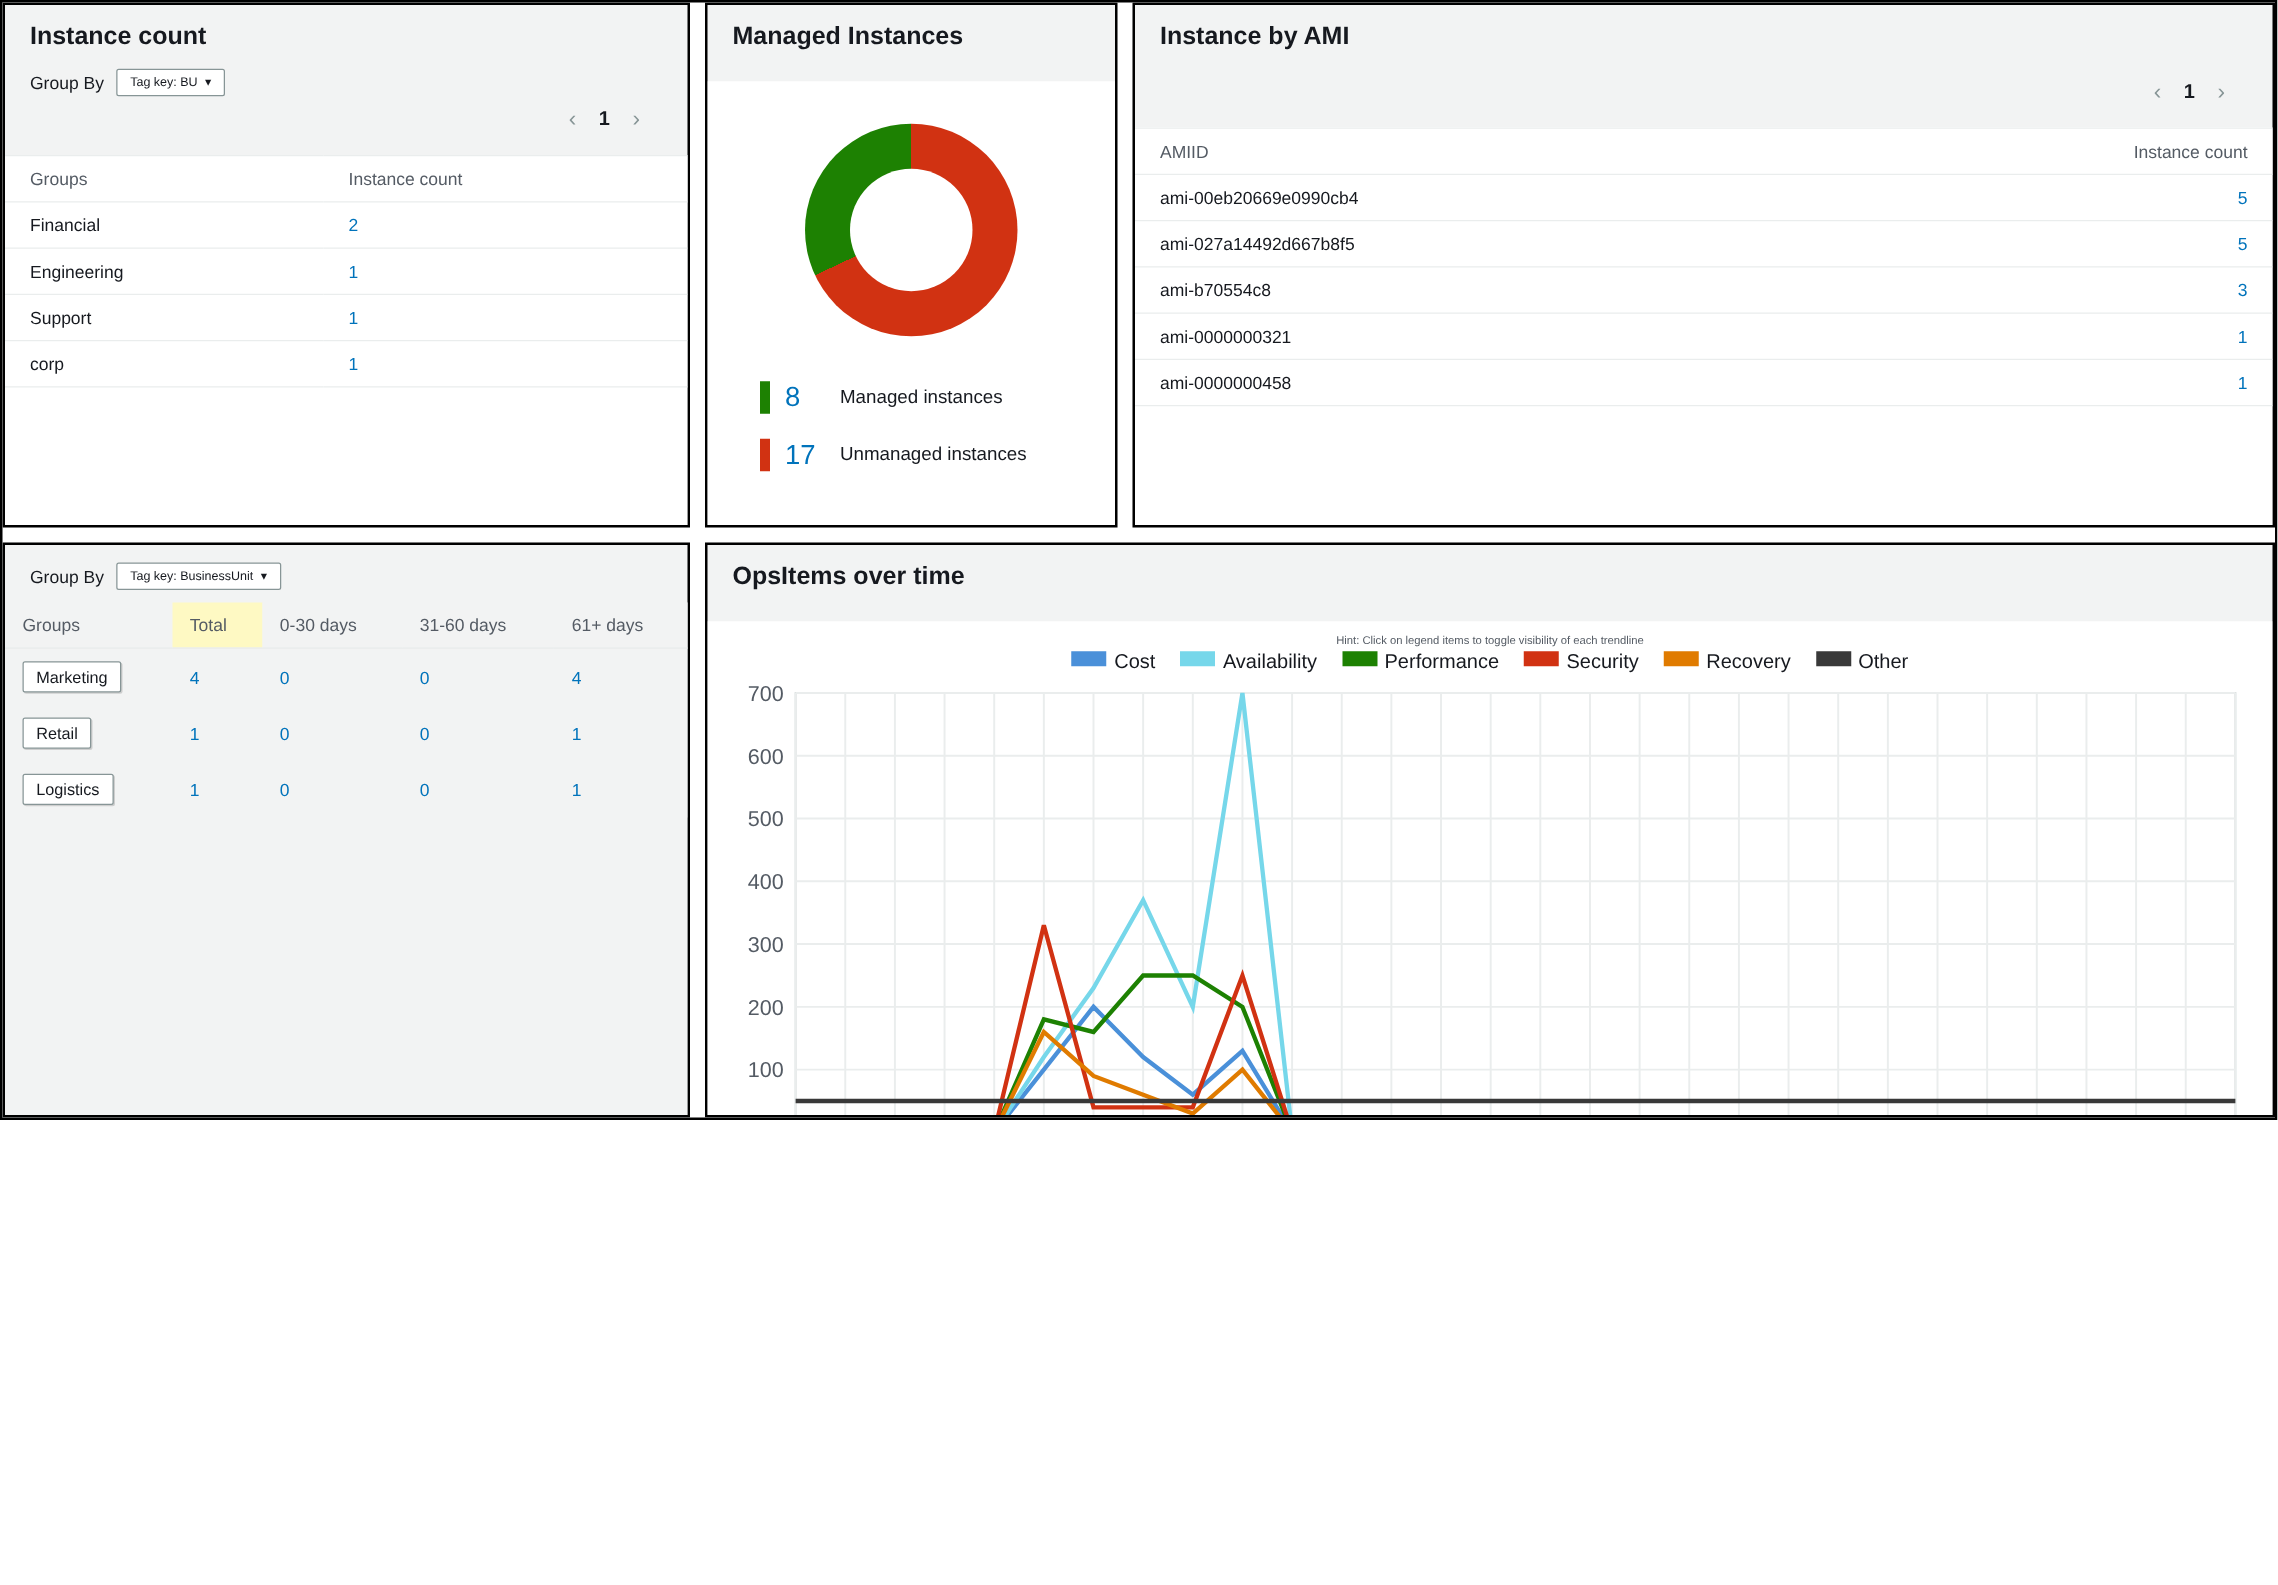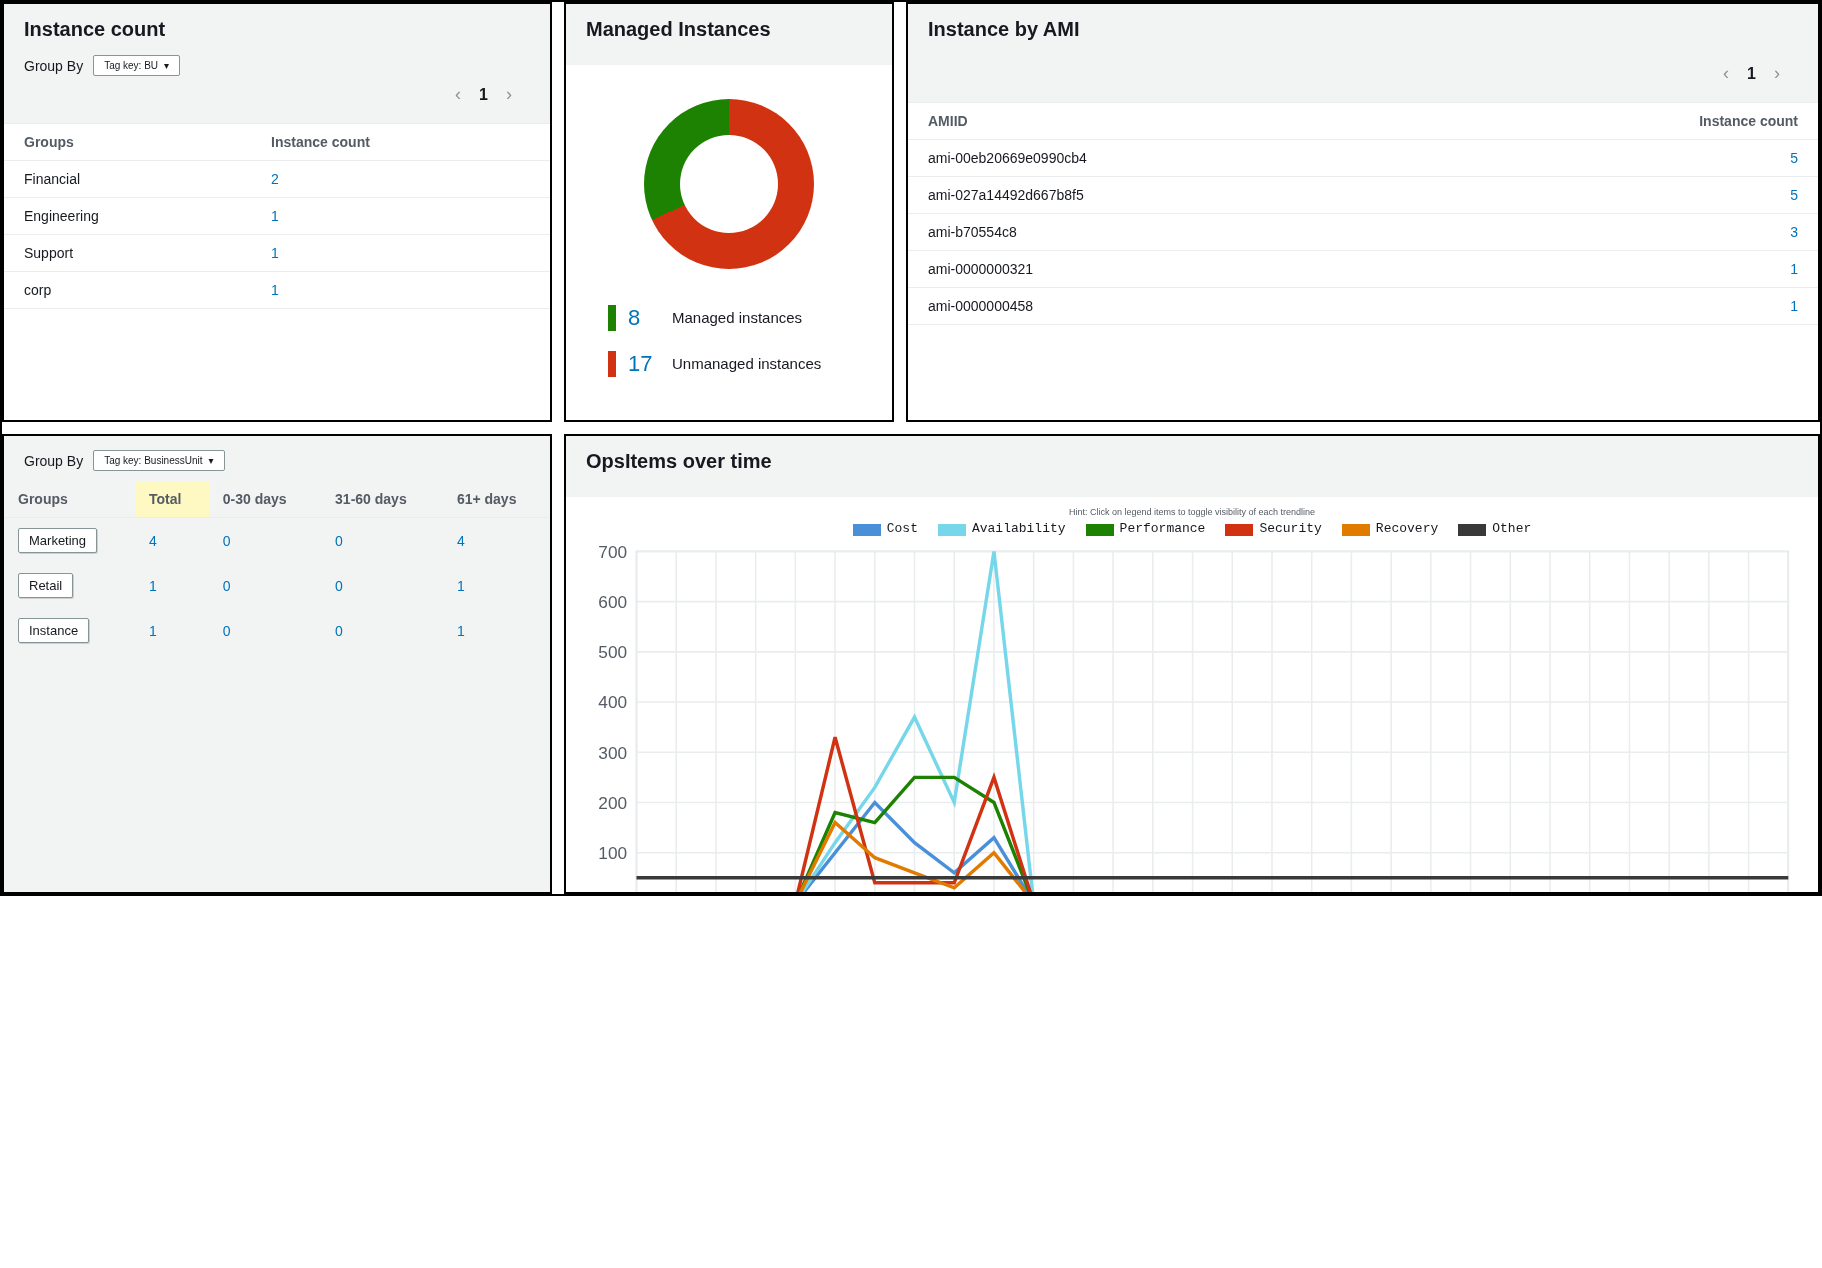--- a/index.html
+++ b/index.html
@@ -70,21 +70,21 @@
     color: #16191f;
   }
   .table {
     width: 100%;
     border-collapse: collapse;
     background: #fff;
   }
   .table th {
     text-align: left;
     padding: 10px 20px;
-    font-weight: 700;
+    font-weight: 400;
     color: #545b64;
     border-bottom: 1px solid #eaeded;
     border-top: 1px solid #eaeded;
     background: #fff;
   }
   .table td {
     padding: 10px 20px;
     border-bottom: 1px solid #eaeded;
     color: #16191f;
   }
@@ -164,25 +164,24 @@
   }
   .chart-legend {
     display: flex;
     justify-content: center;
     gap: 20px;
     flex-wrap: wrap;
     margin-bottom: 6px;
   }
   .chart-legend-item {
     display: inline-flex;
-    align-items: flex-end;
+    align-items: flex-start;
     gap: 6px;
-    font-size: 13px;
+    font-size: 16px;
     cursor: pointer;
-    font-family: Liberation Mono, monospace;
   }
   .chart-legend-swatch {
     width: 28px;
     height: 12px;
   }
   .linechart {
     flex: 1;
     position: relative;
   }
   .white-body {
@@ -334,21 +333,21 @@
             <td style="border:none"><span class="link">4</span></td>
           </tr>
           <tr>
             <td style="border:none"><span class="btn-group">Retail</span></td>
             <td style="border:none"><span class="link">1</span></td>
             <td style="border:none"><span class="link">0</span></td>
             <td style="border:none"><span class="link">0</span></td>
             <td style="border:none"><span class="link">1</span></td>
           </tr>
           <tr>
-            <td style="border:none"><span class="btn-group">Instance</span></td>
+            <td style="border:none"><span class="btn-group">Logistics</span></td>
             <td style="border:none"><span class="link">1</span></td>
             <td style="border:none"><span class="link">0</span></td>
             <td style="border:none"><span class="link">0</span></td>
             <td style="border:none"><span class="link">1</span></td>
           </tr>
         </tbody>
       </table>
     </div>
   </div>
 

